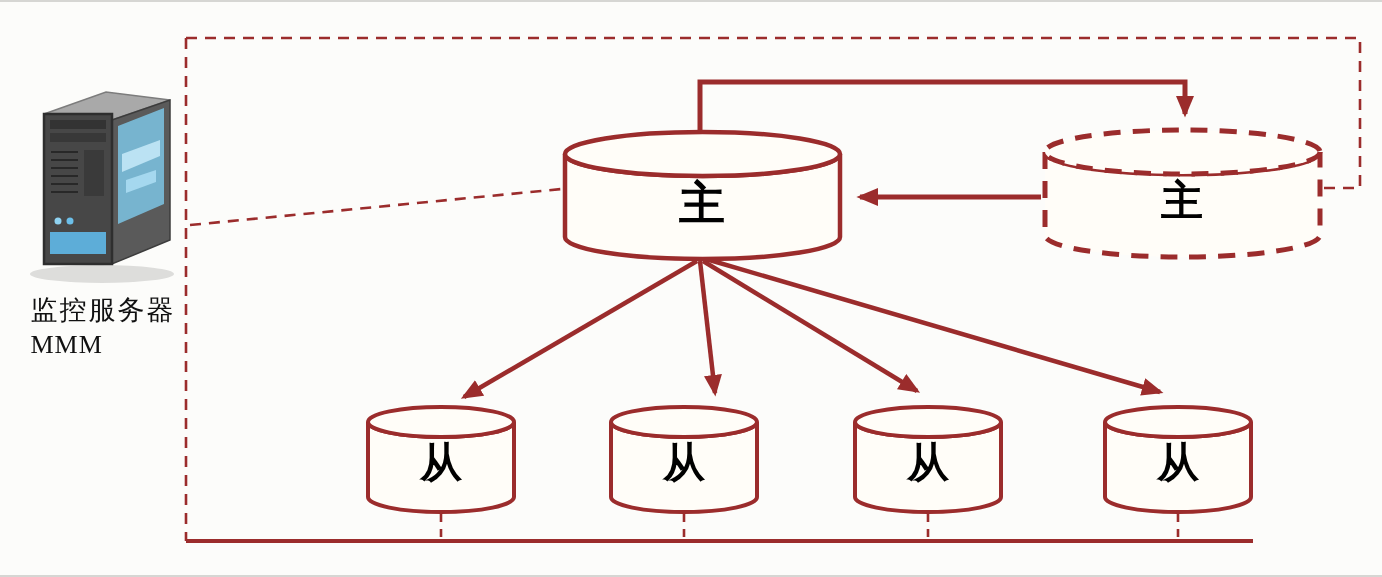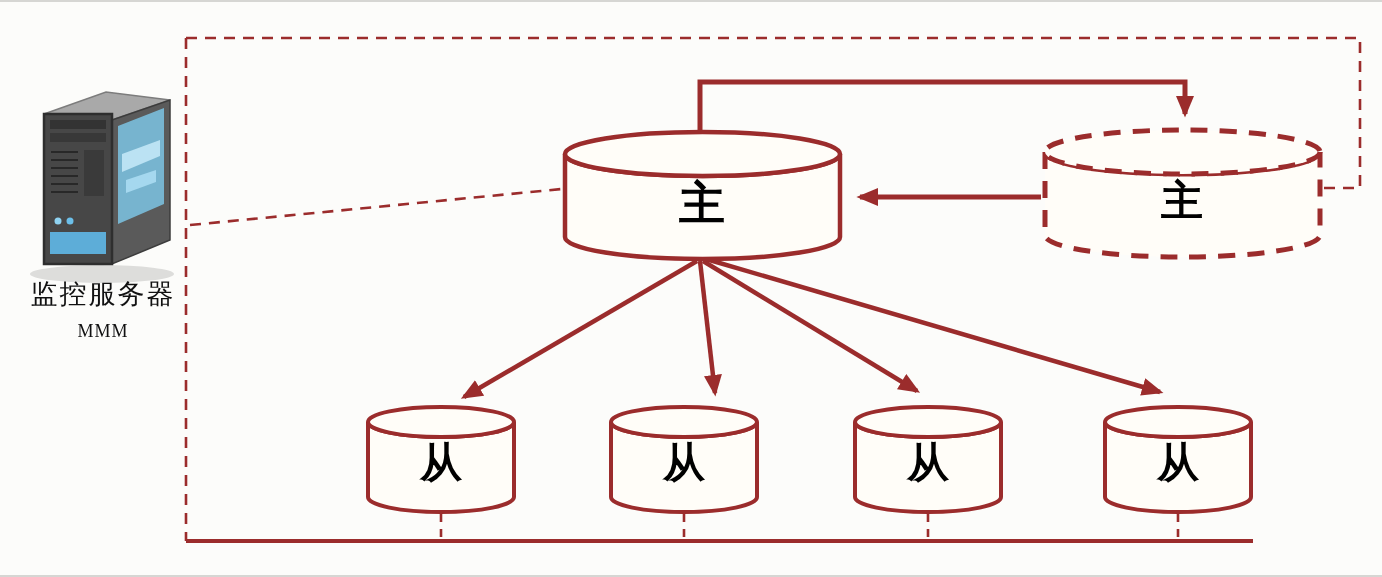--- a/index.html
+++ b/index.html
@@ -11,25 +11,25 @@
   .diagram-svg{position:absolute;left:0;top:0;}
   .node-label{
     position:absolute;transform:translate(-50%,-50%);
     font-weight:bold;color:#000;white-space:nowrap;
     font-family:"Liberation Sans",sans-serif;
   }
   .label-master{font-size:46px;}
   .label-master-standby{font-size:42px;}
   .label-slave{font-size:42px;}
   .monitor-caption{
-    position:absolute;left:103px;top:274px;transform:translateX(-50%);
-    text-align:center;color:#111;font-family:"Liberation Serif",serif;
+    position:absolute;left:103px;top:290px;transform:translateX(-50%);
+    color:#111;font-family:"Liberation Serif",serif;
   }
   .monitor-caption .line1{font-size:27px;letter-spacing:2px;}
-  .monitor-caption .line2{font-size:18px;margin-top:9px;letter-spacing:1px;}
+  .monitor-caption .line2{font-size:26px;margin-top:2px;letter-spacing:1px;}
 </style>
 </head>
 <body>
 
 <div class="canvas">
 
   <svg class="diagram-svg" width="1382" height="577" viewBox="0 0 1382 577">
     <defs>
       <marker id="ah" viewBox="0 0 12 10" refX="10" refY="5" markerWidth="22" markerHeight="18" orient="auto" markerUnits="userSpaceOnUse">
         <path d="M0,0 L12,5 L0,10 Z" fill="#9b2c2c"></path>

